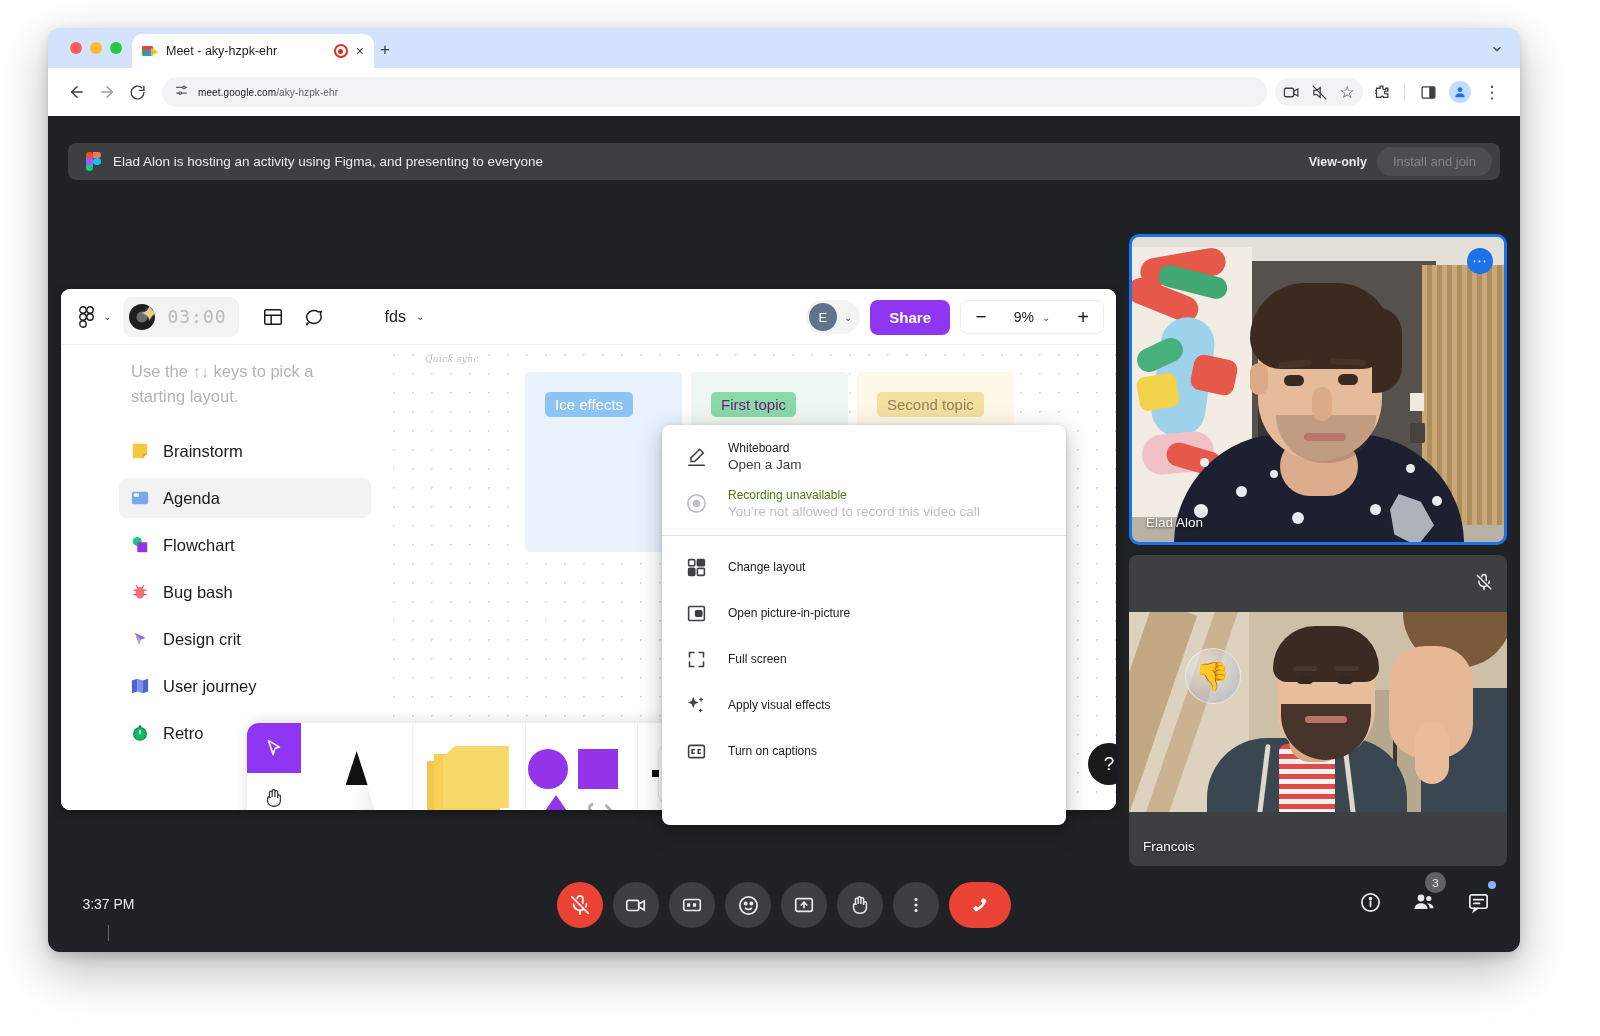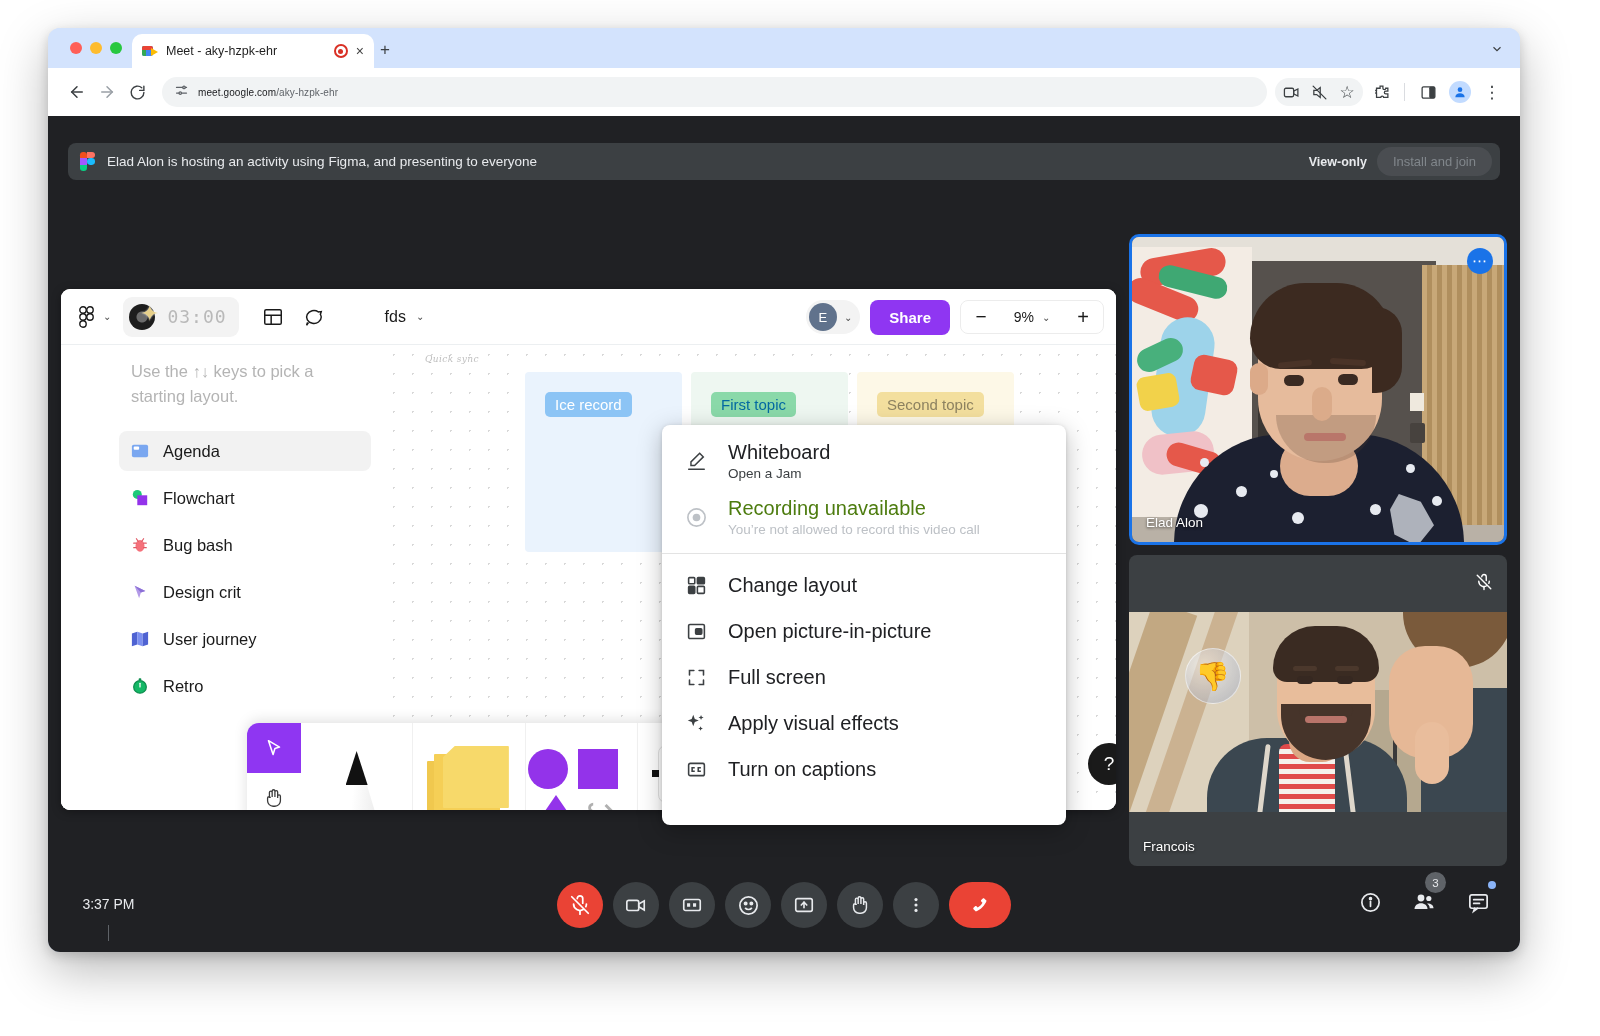--- a/index.html
+++ b/index.html
@@ -55,21 +55,21 @@
   .tb-ico { width: 28px; height: 28px; display: flex; align-items: center; justify-content: center; color: #3c4043; cursor: pointer; }
   .tb-sep { width: 1px; height: 18px; background: #dadce0; margin: 0 5px; }
   .tb-pill { display: flex; align-items: center; background: #f1f3f4; border-radius: 14px; padding: 0 2px; }
   .avatar-ico { width: 22px; height: 22px; border-radius: 50%; background: #c2dbff; display: flex; align-items: center; justify-content: center; }
 
   
   .meet { position: absolute; left: 0; top: 88px; width: 1472px; height: 836px; background: #202124; }
 
   .figma-banner {
     position: absolute; left: 20px; top: 27px; width: 1432px; height: 37px;
-    background: #3c4043; border-radius: 8px; display: flex; align-items: center; padding: 0 12px;
+    background: #3c4043; border-radius: 8px; display: flex; align-items: center; padding: 0 18px;
   }
   .fb-icon { width: 15px; height: 19px; position: relative; flex: 0 0 15px; margin-right: 12px; }
   .fb-icon i { position: absolute; width: 7.3px; height: 6.3px; display: block; }
   .fb-i1 { left: 0; top: 0; background: #f24e1e; border-radius: 3.2px 3.2px 0 0; }
   .fb-i2 { left: 7.3px; top: 0; background: #ff7262; border-radius: 0 3.2px 3.2px 0; }
   .fb-i3 { left: 0; top: 6.3px; background: #a259ff; }
   .fb-i4 { left: 7.3px; top: 6.3px; background: #1abcfe; border-radius: 50%; }
   .fb-i5 { left: 0; top: 12.6px; background: #0acf83; border-radius: 0 0 3.2px 3.2px; }
   .fb-text { font-size: 13.5px; color: #e8eaed; }
   .fb-right { position: absolute; right: 8px; top: 0; height: 37px; display: flex; align-items: center; gap: 10px; }
@@ -115,21 +115,21 @@
   .tpl { display: flex; align-items: center; gap: 13px; height: 40px; padding: 0 10px; border-radius: 8px; cursor: pointer; margin-bottom: 7px; }
   .tpl.sel { background: #f2f2f2; }
   .tpl-label { font-size: 16.5px; color: #1a1a1a; }
   .tpl-ico { width: 21px; height: 21px; flex: 0 0 21px; display: flex; align-items: center; justify-content: center; font-size: 16px; }
 
   .board { position: absolute; left: 340px; top: 0; right: 0; bottom: 0; }
   .board-title { position: absolute; left: 24px; top: 9px; font-size: 9px; color: #bfbfbf; font-family: "DejaVu Serif", serif; font-style: italic; letter-spacing: .4px; }
   .col { position: absolute; top: 27px; width: 157px; height: 180px; border-radius: 4px; }
   .col .sticky { position: absolute; left: 20px; top: 20px; border-radius: 5px; padding: 4px 10px; font-size: 15px; }
   .col1 { left: 124px; background: #eaf3fd; } .col1 .sticky { background: #8cc4f5; color: #fff; }
-  .col2 { left: 290px; background: #eef7f1; } .col2 .sticky { background: #8ad9a9; color: #0369a1; }
+  .col2 { left: 290px; background: #eef7f1; } .col2 .sticky { background: #8ad9a9; color: #701a75; }
   .col3 { left: 456px; background: #fdf8e7; } .col3 .sticky { background: #f3df9e; color: #8d8260; }
 
   
   .tray { position: absolute; left: 186px; bottom: -13px; width: 502px; height: 100px;
     background: #fff; border-radius: 12px 12px 0 0; box-shadow: 0 -2px 14px rgba(0,0,0,.13);
     display: flex; align-items: stretch; overflow: hidden; }
   .tray-sel { width: 54px; display: flex; flex-direction: column; }
   .tray-sel .top { flex: 1; background: #8f36f2; display: flex; align-items: center; justify-content: center; color: #fff; font-size: 22px; }
   .tray-sel .bot { flex: 1; background: #fff; display: flex; align-items: center; justify-content: center; font-size: 22px; }
   .tray-cell { flex: 1; display: flex; align-items: flex-end; justify-content: center; border-right: 1px solid #f0f0f0; position: relative; }
@@ -157,21 +157,21 @@
     font-size: 19px; cursor: pointer; }
 
   
   .ctxmenu {
     position: absolute; left: 614px; top: 309px; width: 404px; height: 400px;
     background: #fff; border-radius: 8px; box-shadow: 0 6px 24px rgba(0,0,0,.26), 0 1px 4px rgba(0,0,0,.15);
     padding: 8px 0 0 0; overflow: hidden;
   }
   .mi { display: flex; align-items: center; gap: 20px; padding: 8px 22px; cursor: pointer; min-height: 46px; }
   .mi-ico { width: 24px; height: 24px; flex: 0 0 24px; display: flex; align-items: center; justify-content: center; color: #3c4043; }
-  .mi-title { font-size: 20px; color: #202124; }
+  .mi-title { font-size: 12px; color: #202124; }
   .mi-sub { font-size: 13.5px; color: #3c4043; margin-top: 2px; }
   .mi.disabled .mi-title { color: #4d7c0f; }
   .mi.disabled .mi-sub { color: #bdc1c6; }
   .mi.disabled .mi-ico { color: #bdc1c6; }
   .mi-divider { height: 1px; background: #e3e3e3; margin: 8px 0; }
 
   
   .tiles { position: absolute; right: 13px; top: 118px; width: 378px; }
   .tile { position: relative; border-radius: 8px; overflow: hidden; background: #3c4043; }
   .tile.spk { height: 311px; border: 3px solid #1a73e8; border-radius: 10px; }
@@ -444,20 +444,29 @@
             <div class="zm-plus">+</div>
           </div>
         </div>
       </div>
 
       <div class="fg-canvas">
         <div class="canvas-leftpanel"></div>
         <div class="hint">Use the ↑↓ keys to pick a starting layout.</div>
 
         <div class="tpl-list">
+          <div class="tpl">
+            <span class="tpl-ico">
+              <svg width="18" height="18" viewBox="0 0 20 20">
+                    <path d="M2 2h16v11l-5 5H2z" fill="#f5c842"></path>
+                    <path d="M13 18v-5h5z" fill="#e0ae2a"></path>
+                  </svg>
+            </span>
+            <span class="tpl-label">Brainstorm</span>
+          </div>
           <div class="tpl sel">
             <span class="tpl-ico">
               <svg width="18" height="18" viewBox="0 0 20 20">
                     <rect x="1" y="3" width="18" height="14" rx="2" fill="#7aa7f0"></rect>
                     <rect x="3" y="5" width="6" height="3.5" rx="1" fill="#fff"></rect>
                   </svg>
             </span>
             <span class="tpl-label">Agenda</span>
           </div>
           <div class="tpl">
@@ -506,21 +515,21 @@
                     <rect x="8.5" y="1.5" width="3" height="2.5" rx="1" fill="#0e8d4e"></rect>
                   </svg>
             </span>
             <span class="tpl-label">Retro</span>
           </div>
         </div>
 
         <div class="board">
           <div class="board-title">Quick sync</div>
           <div class="col col1">
-            <div class="sticky">Ice record</div>
+            <div class="sticky">Ice effects</div>
           </div>
           <div class="col col2">
             <div class="sticky">First topic</div>
           </div>
           <div class="col col3">
             <div class="sticky">Second topic</div>
           </div>
         </div>
 
         <div class="tray">

